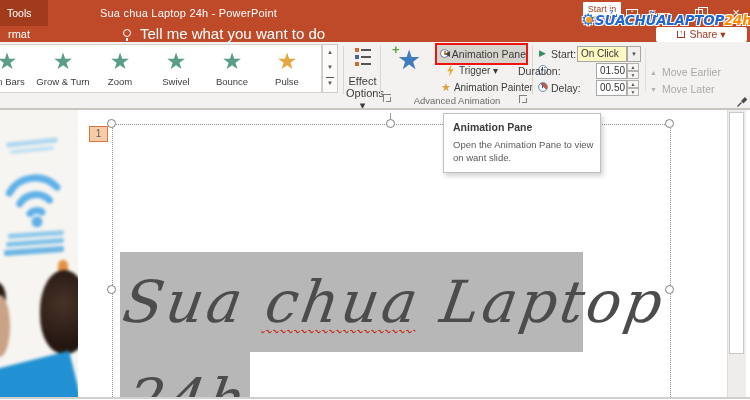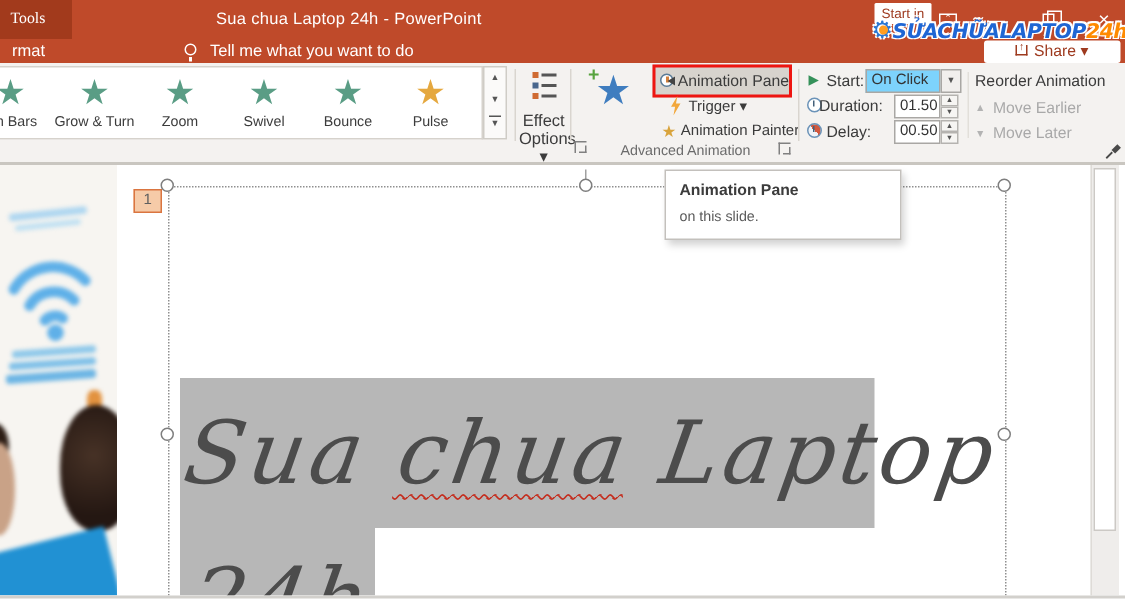--- a/index.html
+++ b/index.html
@@ -3,22 +3,22 @@
 <meta charset="utf-8">
 <style>
   * { margin:0; padding:0; box-sizing:border-box; }
   html,body { width:750px; height:400px; overflow:hidden; }
   body { font-family:"Liberation Sans", sans-serif; }
   #app { position:relative; width:750px; height:400px; background:#fff; overflow:hidden; }
   .abs { position:absolute; }
 
   
   .titlebar { left:0; top:0; width:750px; height:26px; background:#bf4a2a; }
-  .tools-box { left:0; top:0; width:48px; height:34px; background:#a23a1c; color:#fff; font-size:10.5px; line-height:26px; padding-left:7px;font-family:Liberation Serif, serif; }
-  .win-title { left:100px; top:0; height:26px; line-height:26px; color:#fff; font-size:11px; letter-spacing:.2px;margin-left:44px; }
+  .tools-box { left:0; top:0; width:48px; height:34px; background:#a23a1c; color:#fff; font-size:10.5px; line-height:26px; padding-left:7px; }
+  .win-title { left:100px; top:0; height:26px; line-height:26px; color:#fff; font-size:11px; letter-spacing:.2px; }
   .signin { left:583px; top:2px; width:38px; height:14px; background:#fff; color:#9e3a1f; font-size:9px; text-align:center; line-height:14px; border-radius:1px; }
   .winbtn { top:0; width:26px; height:26px; color:#fff; text-align:center; line-height:26px; font-size:12px; }
   .ico-ribbonopt { left:7px; top:9px; width:12px; height:9px; border:1px solid #fff; font-size:6px; line-height:7px; color:#fff; }
   .ico-restore { left:8px; top:9px; width:8px; height:8px; border:1px solid #fff; background:#bf4a2a; }
   .ico-restore:before { content:""; position:absolute; left:2px; top:-3px; width:8px; height:8px; border:1px solid #fff; }
 
   
   .logo { left:581px; top:10px; height:22px; white-space:nowrap; font-style:italic; font-weight:bold;
           font-family:"DejaVu Sans", sans-serif; font-size:13.5px; letter-spacing:-0.3px; }
   .logo .sh { text-shadow:-1px -1px 0 #fff,1px -1px 0 #fff,-1px 1px 0 #fff,1px 1px 0 #fff; }
@@ -28,21 +28,21 @@
   .gear-dot { position:absolute; left:5px; top:7px; width:6px; height:6px; background:#ff9d1f; border-radius:50%; }
   .share-btn { left:656px; top:27px; width:91px; height:15px; background:#fff; border-radius:2px; color:#9e3a1f; font-size:10.5px; line-height:15px; text-align:center; }
   .share-ico { display:inline-block; width:8px; height:7px; border:1px solid #9e3a1f; border-top:none; position:relative; margin-right:4px; }
   .share-ico:before { content:"↑"; position:absolute; left:1px; top:-6px; font-size:7px; color:#9e3a1f; }
 
   
   .tabrow { left:0; top:26px; width:750px; height:16px; background:#bf4a2a; }
   .fmt-tab { left:8px; top:26px; height:16px; line-height:16px; color:#fff; font-size:11px; }
   .bulb { left:123px; top:29px; width:8px; height:8px; border:1px solid #fff; border-radius:50%; }
   .bulb:after { content:""; position:absolute; left:2px; top:8px; width:2px; height:3px; background:#fff; }
-  .tellme { left:140px; top:26px; height:16px; line-height:16px; color:#fff; font-size:11px; }
+  .tellme { left:140px; top:26px; height:16px; line-height:16px; color:#fff; font-size:15px; }
 
   
   .ribbon { left:0; top:42px; width:750px; height:66px; background:#f4f2f0; }
   .ribbon-border { left:0; top:108px; width:750px; height:2px; background:#c9c6c0; }
   .vsep { top:46px; width:1px; height:48px; background:#d9d5cf; }
 
   .gallery { left:0; top:44px; width:322px; height:49px; background:#fff; border:1px solid #d6d2cc; border-left:none; overflow:hidden; }
   .gal-item { position:absolute; top:1px; width:54px; height:46px; text-align:center; }
   .gal-star { display:block; height:30px; line-height:30px; font-size:23px; }
   .star-green { color:#5a9d85; }
@@ -77,21 +77,21 @@
   .painter-row { left:441px; top:80px; height:15px; display:flex; align-items:center; }
   .painter-star { font-size:11px; color:#d9a43c; margin-right:3px; }
 
   .grouplabel { font-size:9.5px; color:#6b6b6b; text-align:center; }
   .launcher { width:8px; height:8px; border-left:1px solid #808080; border-top:1px solid #808080; }
   .launcher:after { content:""; position:absolute; right:0; bottom:0; width:4px; height:4px; border-right:1.5px solid #808080; border-bottom:1.5px solid #808080; }
 
   
   .t-label { height:16px; line-height:16px; font-size:10.5px; color:#3b3b3b; white-space:nowrap; }
   .play-ico { left:539px; top:48px; font-size:9px; color:#35915a; line-height:11px; }
-  .combo { left:577px; top:46px; width:50px; height:16px; background:#7dd3fc; border:1px solid #a9a7a4; font-size:10px; color:#333; line-height:14px; padding-left:3px; }
+  .combo { left:577px; top:46px; width:50px; height:16px; background:#fef9c3; border:1px solid #a9a7a4; font-size:10px; color:#333; line-height:14px; padding-left:3px; }
   .combo-dd { left:627px; top:46px; width:14px; height:16px; background:#f1efed; border:1px solid #a9a7a4; text-align:center; font-size:6px; color:#555; line-height:14px; }
   .clock-ico { left:538px; width:10px; height:10px; border:1.4px solid #6b93b8; border-radius:50%; background:#fff; }
   .clock-ico:after { content:""; position:absolute; left:3px; top:1px; width:1.3px; height:3.5px; background:#44607a; }
   .delay-ico { background:linear-gradient(225deg,#d2593f 50%,#eef3f8 50%); }
   .spin { top:0; width:31px; height:16px; background:#fff; border:1px solid #a9a7a4; font-size:10px; color:#333; line-height:14px; padding-left:3px; }
   .spin-arrows { width:12px; height:16px; }
   .spin-arrows span { display:block; width:12px; height:8px; background:#f6f5f3; border:1px solid #b5b3b0; font-size:5px; line-height:6px; text-align:center; color:#555; }
   .dis-txt { color:#a9a9a9; font-size:10.5px; white-space:nowrap; }
   .dis-arrow { color:#b3b3b3; font-size:7px; margin-right:5px; }
   .move-row { height:16px; display:flex; align-items:center; }
@@ -242,37 +242,36 @@
   <div class="abs launcher" style="left:519px; top:95px;"></div>
 
   <div class="abs vsep" style="left:532px;"></div>
 
   <div class="abs play-ico">▶</div>
   <div class="abs t-label" style="left:551px; top:46px;">Start:</div>
   <div class="abs combo">On Click</div>
   <div class="abs combo-dd">▼</div>
 
   <div class="abs clock-ico" style="top:65px;"></div>
-  <div class="abs t-label" style="left:546px; top:63px;text-align:center;">Duration:</div>
+  <div class="abs t-label" style="left:518px; top:63px;text-align:center;">Duration:</div>
   <div class="abs spin" style="left:596px; top:63px;">01.50</div>
   <div class="abs spin-arrows" style="left:627px; top:63px;">
       <span>▲</span>
       <span>▼</span>
     </div>
 
   <div class="abs clock-ico delay-ico" style="top:82px;"></div>
   <div class="abs t-label" style="left:551px; top:80px;">Delay:</div>
   <div class="abs spin" style="left:596px; top:80px;">00.50</div>
   <div class="abs spin-arrows" style="left:627px; top:80px;">
       <span>▲</span>
       <span>▼</span>
     </div>
 
   <div class="abs vsep" style="left:645px; top:48px; height:44px; background:#e2dfda;"></div>
-  <div class="abs t-label" style="left:650px; top:46px;">Reorder Animation</div>
   <div class="abs move-row" style="left:650px; top:64px;">
     <span class="dis-arrow">▲</span>
     <span class="dis-txt">Move Earlier</span>
   </div>
   <div class="abs move-row" style="left:650px; top:81px;">
     <span class="dis-arrow">▼</span>
     <span class="dis-txt">Move Later</span>
   </div>
 
   <div class="abs" style="left:736px; top:94px;">
@@ -329,16 +328,17 @@
     <div class="abs badge">1</div>
 
     <div class="abs scroll-track"></div>
     <div class="abs scroll-thumb"></div>
   </div>
 
   <div class="abs bottom-line"></div>
 
   <div class="abs tooltip">
     <div class="tt-title">Animation Pane</div>
-    <div class="tt-line">on this slide.</div>
+    <div class="tt-line">Open the Animation Pane to view</div>
+    <div class="tt-line">on want slide.</div>
   </div>
 
 </div>
 
 </body></html>

